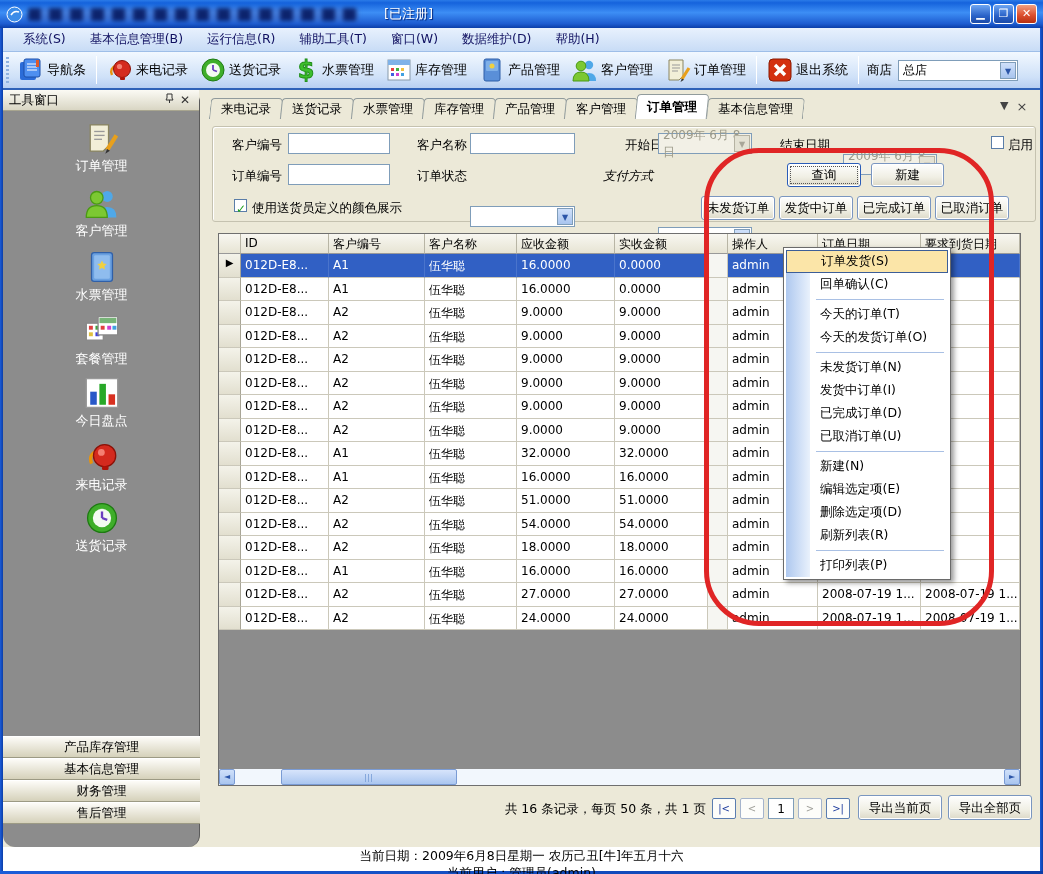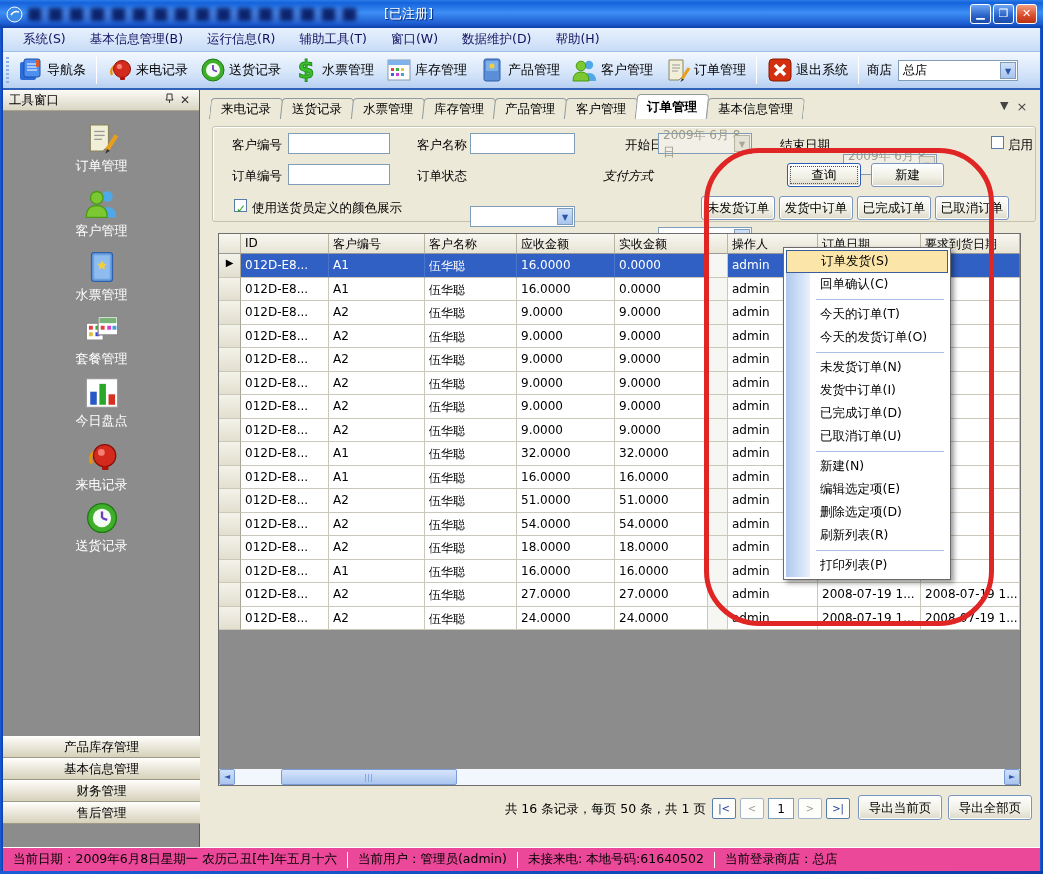--- a/index.html
+++ b/index.html
@@ -37,21 +37,21 @@
   .shop{display:flex;align-items:center;gap:6px;font-size:13px;margin-left:4px;}
   .combo{background:#fff;border:1px solid #7f9db9;height:21px;display:flex;align-items:center;
     font-size:12px;padding-left:4px;position:relative;}
   .combo .arrow{position:absolute;right:1px;top:1px;bottom:1px;width:16px;text-align:center;
     background:linear-gradient(180deg,#cfe0fa,#a8c4ee);border:1px solid #7f9db9;color:#2b55a8;
     font-size:8px;line-height:17px;}
   .combo.disabled{background:#f2f0e6;color:#9c9a8a;}
   .combo.disabled .arrow{background:#e4e2d4;color:#a8a698;border-color:#b5b2a2;}
 
   
-  .sidebar{left:3px;top:90px;width:197px;height:757px;background:#8c8c8c;border-right:1px solid #5a5a5a;}
+  .sidebar{left:3px;top:90px;width:197px;height:757px;background:#8c8c8c;border-right:1px solid #5a5a5a;border-radius:12px;}
   .sb-title{height:21px;background:linear-gradient(180deg,#fbfaf4,#d9d6c4);border-bottom:1px solid #a8a58f;
     display:flex;align-items:center;font-size:12.5px;padding:0 6px;color:#000;}
   .sb-title .spacer{flex:1;}
   .sb-pin,.sb-close{width:16px;text-align:center;font-size:12px;color:#333;}
   .sb-group{height:21px;background:linear-gradient(180deg,#fdfcf8,#d5d1ba);border-bottom:1px solid #9c9a84;
     text-align:center;font-size:12.5px;line-height:21px;color:#000;}
   .sb-item{position:absolute;left:0;width:197px;text-align:center;color:#fff;font-size:13px;}
   .sb-item svg{width:34px;height:34px;display:block;margin:0 auto 2px;}
   .sb-bgroup{position:absolute;left:0;width:197px;height:22px;
     background:linear-gradient(180deg,#fdfcf8,#d5d1ba);border-top:1px solid #fff;border-bottom:1px solid #9c9a84;
@@ -103,22 +103,22 @@
 
   
   .pagesum{font-size:12.5px;color:#000;text-align:right;}
   .navbtn{position:absolute;height:21px;width:24px;border:1px solid #5a7db0;border-radius:2px;background:#fdfdfa;
     font-size:10px;text-align:center;line-height:19px;color:#1c3a9c;}
   .navbtn.dim{color:#a0a09a;border-color:#a5b4cc;}
   .pageinput{position:absolute;width:26px;height:21px;border:1px solid #7f9db9;background:#fff;
     font-size:12px;text-align:center;padding:0;}
 
   
-  .statusbar{left:3px;top:847px;width:1037px;height:24px;background:#ec4899;border-top:1px solid #fff;
-    display:flex;align-items:center;font-size:12.5px;color:#000;}
+  .statusbar{left:3px;top:847px;width:1037px;height:24px;background:#ffffff;border-top:1px solid #fff;
+    display:flex;align-items:center;font-size:12.5px;color:#000;flex-direction:column;}
   .ssec{padding:0 10px;white-space:nowrap;}
   .sdiv{width:1px;height:16px;background:#aca899;border-right:1px solid #fff;}
 
   
   .ctxmenu{left:783px;top:247px;width:168px;background:#fff;border:1px solid #6a6a6a;z-index:50;
     box-shadow:3px 3px 5px rgba(0,0,0,.4);padding:2px;}
   .ctxmenu::before{content:"";position:absolute;left:2px;top:2px;bottom:2px;width:24px;
     background:linear-gradient(90deg,#aec8ef,#e9f1fc);}
   .citem{position:relative;height:23px;line-height:22px;font-size:12.5px;padding-left:34px;color:#000;}
   .citem.hl{background:#fbe5a8;border:1px solid #3c5e98;line-height:20px;}

